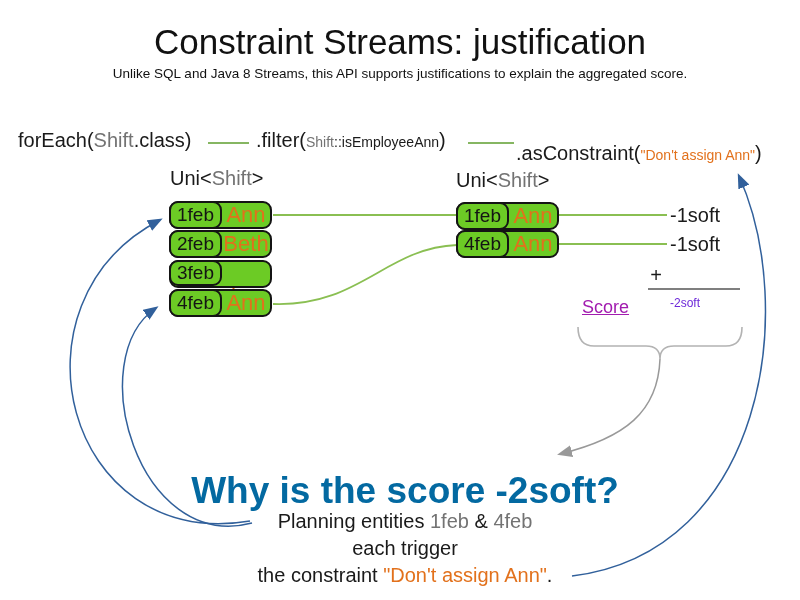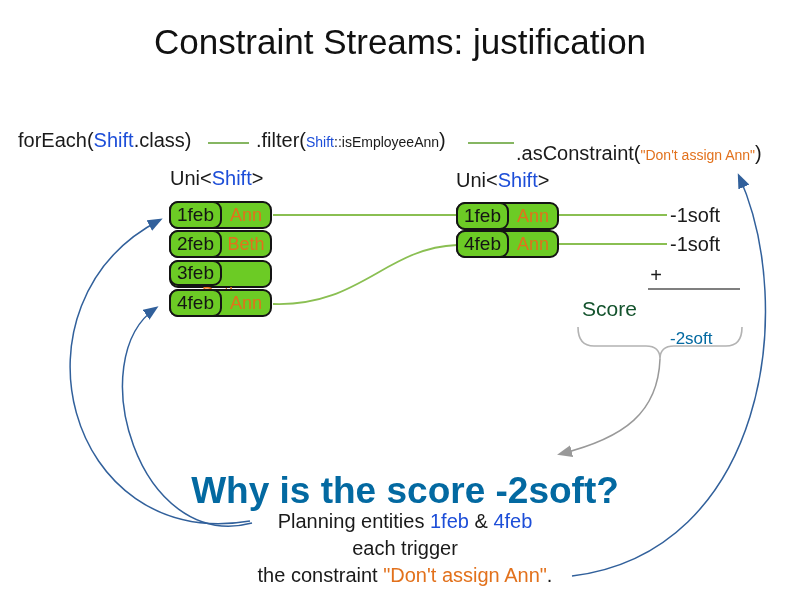--- a/index.html
+++ b/index.html
@@ -7,40 +7,40 @@
     position:relative;width:800px;height:600px;background:#ffffff;overflow:hidden;
     font-family:"Liberation Sans",sans-serif;color:#1a1a1a;
   }
   #diagram-svg{position:absolute;left:0;top:0;width:800px;height:600px;}
   .abs{position:absolute;line-height:1.15;white-space:nowrap;}
   .center{text-align:center;}
   .title{font-size:35px;font-weight:400;letter-spacing:0px;color:#111;}
   .subtitle{font-size:13.5px;color:#111;}
   .code{font-size:20px;color:#1a1a1a;}
   .code .small{font-size:14px;}
-  .green-txt{color:#1d4ed8;}
+  .green-txt{color:#737373;}
   .orange-txt{color:#e2711c;}
   .uni-label{font-size:20px;color:#1a1a1a;}
   .shift-row{
     position:absolute;width:103px;height:28px;box-sizing:border-box;
     background:#6ccb25;border:2px solid #141414;border-radius:9px;display:flex;
   }
   .shift-date{
     width:53px;margin:-2px 0 -2px -2px;box-sizing:border-box;background:#6ccb25;
     border:2px solid #141414;border-radius:9px;display:flex;align-items:center;
     justify-content:center;font-size:19px;color:#141414;
   }
   .shift-emp{
     flex:1;display:flex;align-items:center;justify-content:center;
-    font-size:18px;color:#e2711c;
+    font-size:22px;color:#e2711c;
   }
   .penalty{font-size:20px;color:#1a1a1a;}
   .plus{font-size:20px;color:#1a1a1a;}
-  .score-word{font-size:21px;color:#14532d;}
-  .score-total{font-size:17px;color:#0369a1;margin-top:32px;}
+  .score-word{font-size:18px;color:#a21caf;text-decoration:underline;}
+  .score-total{font-size:12px;color:#6d28d9;}
   .why-heading{font-size:37px;font-weight:700;color:#0369a1;}
   .why-line{font-size:20px;color:#1a1a1a;}
 </style>
 </head>
 <body>
 
 <div id="slide">
 
   <svg id="diagram-svg" viewBox="0 0 800 600" xmlns="http://www.w3.org/2000/svg">
     <defs>
@@ -65,20 +65,21 @@
     <path d="M578,327 Q578,346 594,346 H646 Q660,346 660,359 Q660,346 674,346 H726 Q742,346 742,327" stroke="#b3b3b3" stroke-width="1.6" fill="none"></path>
 
     <path d="M660,359 C658,412 625,438 560,454" stroke="#999999" stroke-width="1.5" fill="none" marker-end="url(#mk-gray)"></path>
 
     <path d="M250,521 C65,552 2,302 160,220" stroke="#31609b" stroke-width="1.5" fill="none" marker-end="url(#mk-blue)"></path>
     <path d="M252,523 C138,553 82,358 156,308" stroke="#31609b" stroke-width="1.5" fill="none" marker-end="url(#mk-blue)"></path>
     <path d="M572,576 C765,552 798,308 739,176" stroke="#31609b" stroke-width="1.5" fill="none" marker-end="url(#mk-blue)"></path>
   </svg>
 
   <div class="abs center title" style="left:0;top:22px;width:800px;">Constraint Streams: justification</div>
+  <div class="abs center subtitle" style="left:0;top:66px;width:800px;">Unlike SQL and Java 8 Streams, this API supports justifications to explain the aggregated score.</div>
 
   <div class="abs code" style="left:18px;top:129px;">
     <span>forEach(</span><span class="green-txt">Shift</span><span>.class)</span>
   </div>
 
   <div class="abs code" style="left:256px;top:129px;">
     <span>.filter(</span><span class="small green-txt">Shift</span><span class="small">::isEmployeeAnn</span><span>)</span>
   </div>
 
 

